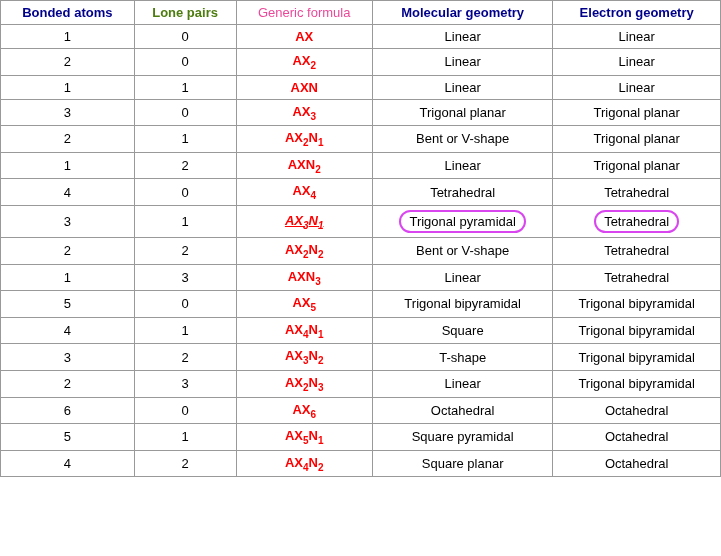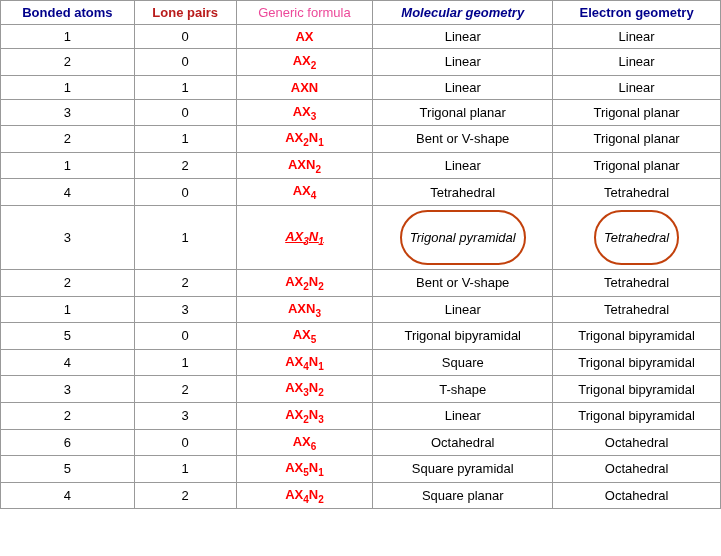--- a/index.html
+++ b/index.html
@@ -16,31 +16,30 @@
     th, td {
       border: 1px solid #999;
       padding: 4px 6px;
       text-align: center;
     }
     th {
       font-weight: bold;
       background: #fff;
     }
     .col-bonded { color: #00008B; font-weight: bold; text-align: center; }
-    .col-lone { color: #b91c1c; font-weight: bold; }
+    .col-lone { color: #4d7c0f; font-weight: bold; }
     .col-generic { color: #ec4899; font-weight: normal; }
-    .col-mol { color: #00008B; font-weight: bold; font-style: italic; }
+    .col-mol { color: #00008B; font-weight: bold; }
     .col-elec { color: #00008B; font-weight: bold; }
     .formula { color: red; font-weight: bold; }
     .circled {
       display: inline-block;
-      border: 2px solid #c2410c;
+      border: 2px solid #d946ef;
       border-radius: 50px;
-      padding: 18px 8px;
-      font-style: italic;
+      padding: 2px 8px;
     }
     sub {
       font-size: 10px;
     }
   </style>
 </head>
 <body>
 
 <table>
   <thead>

